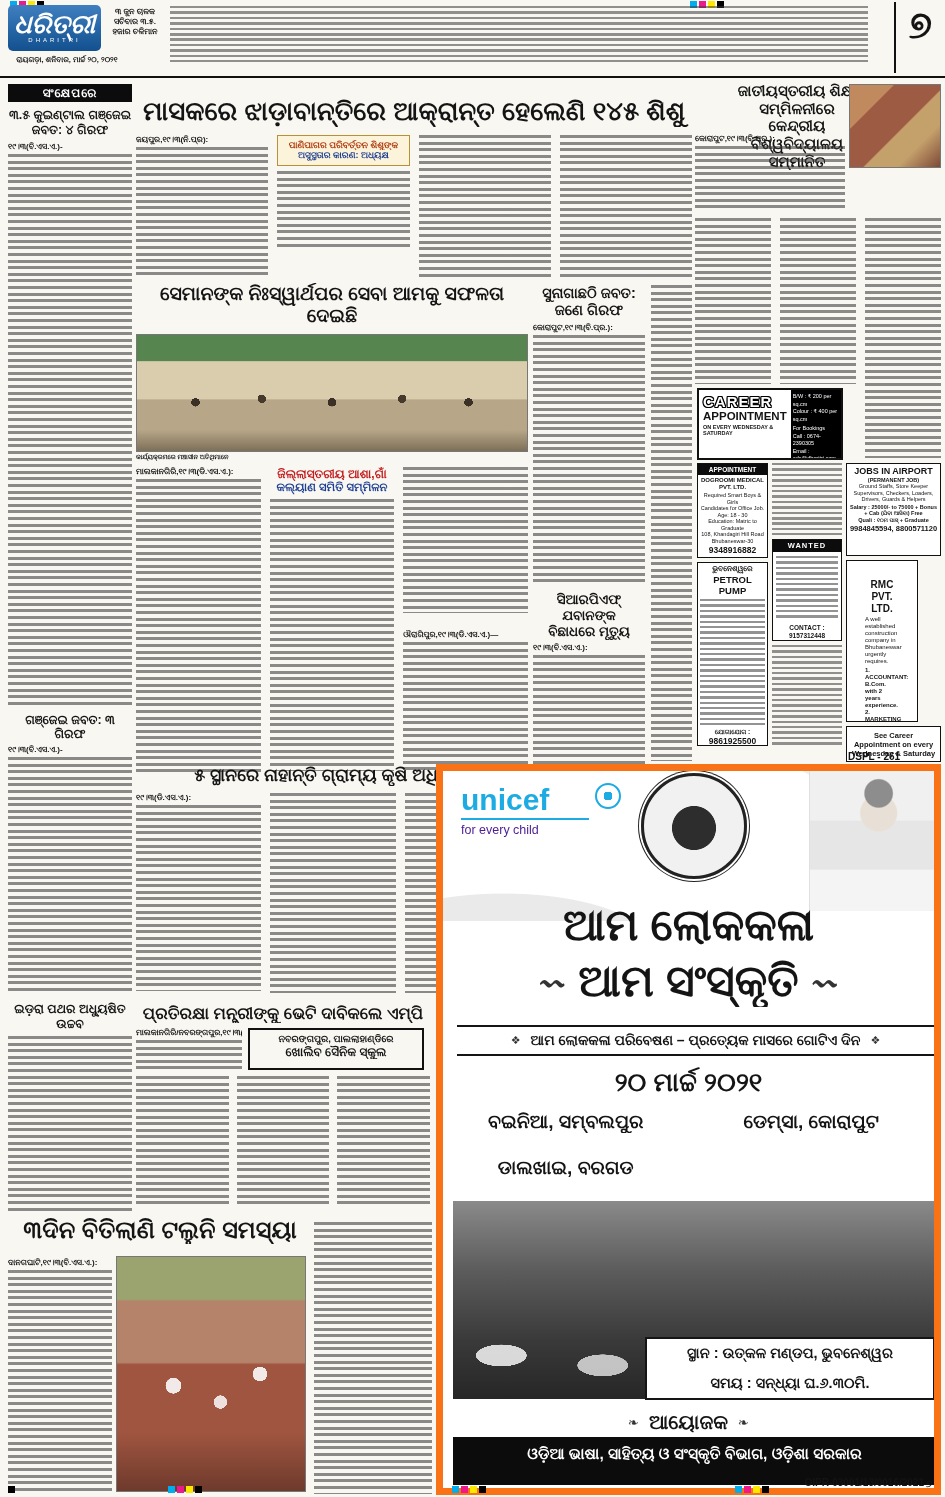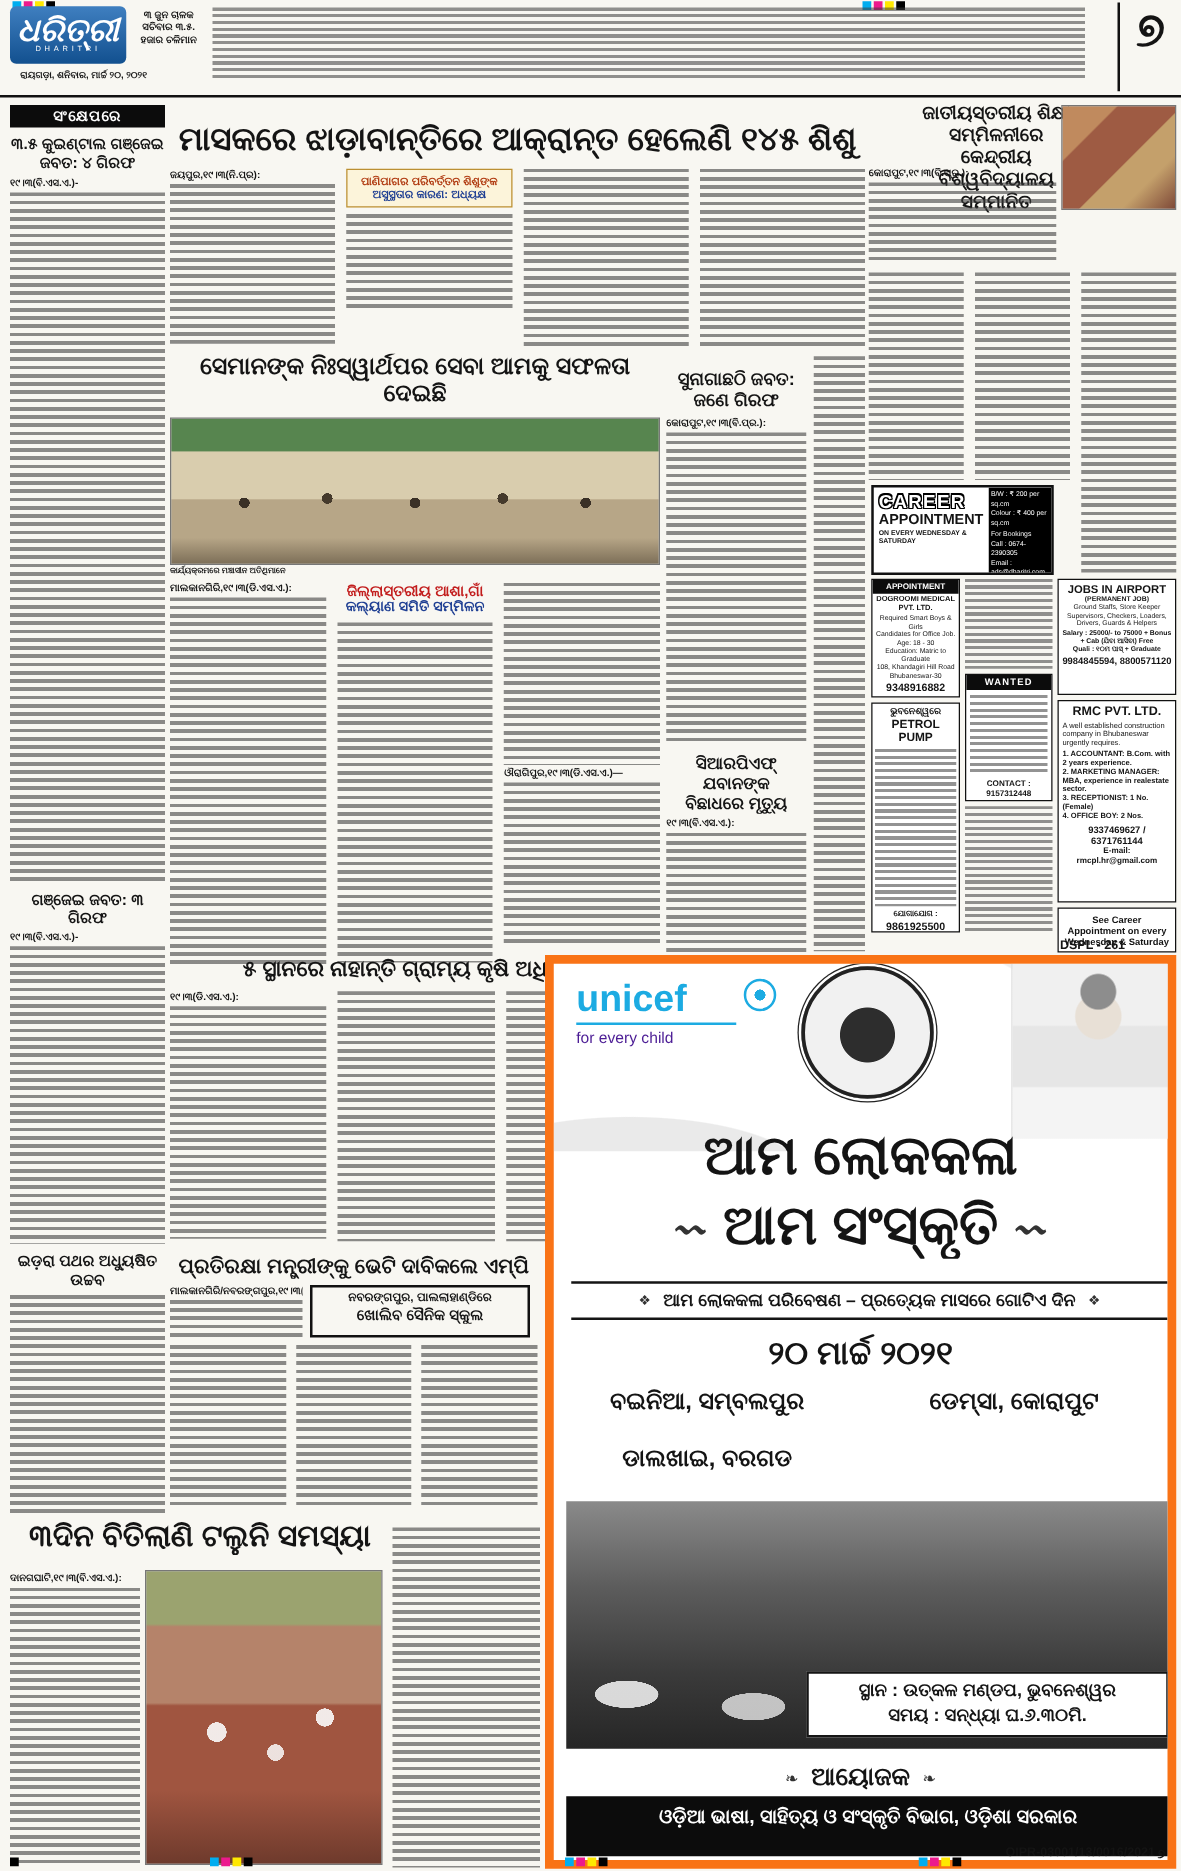--- a/index.html
+++ b/index.html
@@ -180,21 +180,21 @@
 
   <div class="abs adbox" style="left:846px;top:463px;width:95px;height:93px;border-width:1.5px;padding:2px;box-sizing:border-box">
     <div class="bh" style="font-size:9px">JOBS IN AIRPORT</div>
     <div class="bh" style="font-size:5.5px">(PERMANENT JOB)</div>
     <div style="font-size:5.5px;line-height:6.5px;text-align:center">Ground Staffs, Store Keeper Supervisors, Checkers, Loaders, Drivers, Guards &amp; Helpers</div>
     <div style="font-size:5.5px;line-height:6.5px;font-weight:700;text-align:center;margin-top:1px">Salary : 25000/- to 75000 + Bonus + Cab (ଯିବା ଆସିବା) Free</div>
     <div style="font-size:5.5px;line-height:6.5px;font-weight:700;text-align:center">Quali : ୧୦ମ ପାସ୍ + Graduate</div>
     <div class="bh" style="font-size:7.5px;margin-top:2px">9984845594, 8800571120</div>
   </div>
 
-  <div class="abs adbox" style="left:846px;top:560px;width:95px;height:162px;border-width:1.5px;padding:3px;box-sizing:border-box">
+  <div class="abs adbox" style="left:846px;top:560px;width:72px;height:162px;border-width:1.5px;padding:18px;box-sizing:border-box">
     <div class="bh" style="font-size:10px">RMC PVT. LTD.</div>
     <div style="font-size:6px;line-height:7px;margin-top:2px">A well established construction company in Bhubaneswar urgently requires.</div>
     <div style="font-size:6px;line-height:7px;font-weight:700;margin-top:2px">1. ACCOUNTANT: B.Com. with 2 years experience.</div>
     <div style="font-size:6px;line-height:7px;font-weight:700">2. MARKETING MANAGER: MBA, experience in realestate sector.</div>
     <div style="font-size:6px;line-height:7px;font-weight:700">3. RECEPTIONIST: 1 No. (Female)</div>
     <div style="font-size:6px;line-height:7px;font-weight:700">4. OFFICE BOY: 2 Nos.</div>
     <div class="bh" style="font-size:7.5px;margin-top:3px">9337469627 / 6371761144</div>
     <div class="bh" style="font-size:6.5px">E-mail: rmcpl.hr@gmail.com</div>
   </div>
 
@@ -212,27 +212,27 @@
         <div class="dl">ମାଲକାନଗିରି,୧୯।୩(ଡି.ଏସ.ଏ.):</div>
         <div class="fill" style="height:296px"></div>
       </div>
       <div style="flex:1">
         <div class="bh" style="font-size:12px;color:#c21d1d">ଜିଲ୍ଲାସ୍ତରୀୟ ଆଶା,ଗାଁ</div>
         <div class="bh" style="font-size:11.5px;color:#1f3f93">କଲ୍ୟାଣ ସମିତି ସମ୍ମିଳନ</div>
         <div class="fill" style="height:272px;margin-top:4px"></div>
       </div>
       <div style="flex:1">
         <div class="fill" style="height:146px"></div>
-        <div class="dl" style="margin-top:2px">ଔରାଗିପୁର,୧୯।୩(ଡି.ଏସ.ଏ.)—</div>
+        <div class="dl" style="margin-top:17px">ଔରାଗିପୁର,୧୯।୩(ଡି.ଏସ.ଏ.)—</div>
         <div class="fill" style="height:130px"></div>
       </div>
     </div>
   </div>
 
-  <div class="abs" style="left:533px;top:296px;width:112px">
+  <div class="abs" style="left:533px;top:285px;width:112px">
     <div class="bh" style="font-size:14.5px">ସୁନାଗାଛଠି ଜବତ:</div>
     <div class="bh" style="font-size:14.5px">ଜଣେ ଗିରଫ</div>
     <div class="dl" style="margin-top:4px">କୋରାପୁଟ,୧୯।୩(ବି.ପ୍ର.):</div>
     <div class="fill" style="height:250px"></div>
     <div class="bh" style="font-size:13.5px;margin-top:7px">ସିଆରପିଏଫ୍ ଯବାନଙ୍କ</div>
     <div class="bh" style="font-size:13.5px">ବିଛାଧରେ ମୃତ୍ୟୁ</div>
     <div class="dl" style="margin-top:3px">୧୯।୩(ବି.ଏସ.ଏ.):</div>
     <div class="fill" style="height:128px"></div>
   </div>
   <div class="abs fill" style="left:651px;top:285px;width:41px;height:476px"></div>
@@ -316,21 +316,21 @@
       <div class="bh" style="width:50%;font-size:19px;font-weight:900">ଡେମ୍ସା, କୋରାପୁଟ</div>
     </div>
     <div class="abs row" style="left:0;top:386px;width:100%">
       <div class="bh" style="width:50%;font-size:19px;font-weight:900">ଡାଲଖାଇ, ବରଗଡ</div>
     </div>
 
     <div class="abs photo pd" style="left:10px;top:430px;width:483px;height:198px;border:none"></div>
 
     <div class="abs" style="left:202px;top:566px;width:290px;background:#fff;border:2px solid #151515;padding:6px 4px;box-sizing:border-box">
       <div class="bh" style="font-size:14.5px;font-weight:900">ସ୍ଥାନ : ଉତ୍କଳ ମଣ୍ଡପ, ଭୁବନେଶ୍ୱର</div>
-      <div class="bh" style="font-size:14.5px;font-weight:900;margin-top:3px">ସମୟ : ସନ୍ଧ୍ୟା ଘ.୬.୩୦ମି.</div>
+      <div class="bh" style="font-size:14.5px;font-weight:900;margin-top:13px">ସମୟ : ସନ୍ଧ୍ୟା ଘ.୬.୩୦ମି.</div>
     </div>
 
     <div class="abs row" style="left:0;top:640px;width:100%;justify-content:center;align-items:center;gap:10px">
       <span class="orn" style="font-size:13px">❧</span>
       <span style="font-size:20px;font-weight:900">ଆୟୋଜକ</span>
       <span class="orn" style="font-size:13px">❧</span>
     </div>
     <div class="abs band" style="left:10px;top:666px;width:483px;height:48px;line-height:34px;font-size:15.5px">ଓଡ଼ିଆ ଭାଷା, ସାହିତ୍ୟ ଓ ସଂସ୍କୃତି ବିଭାଗ, ଓଡ଼ିଶା ସରକାର</div>
 
     <div class="abs" style="right:10px;top:706px;font-size:10px;font-weight:800">OIPR-03001/13/0016/2021</div>

